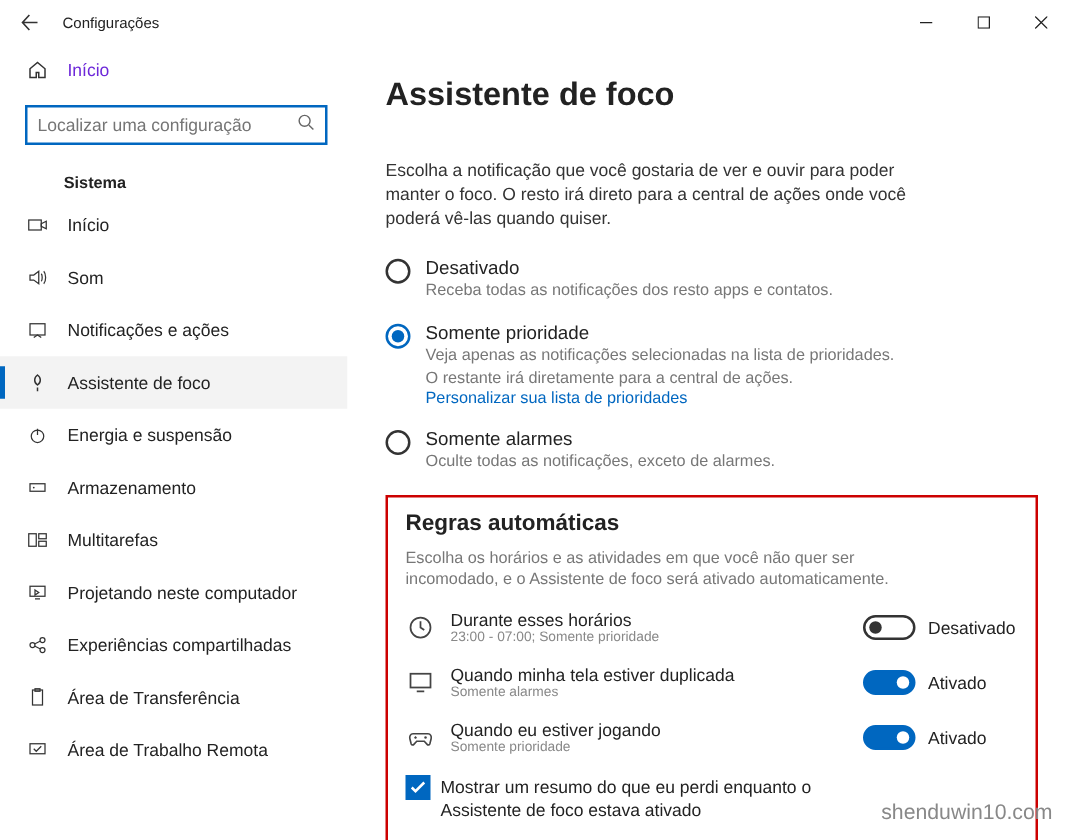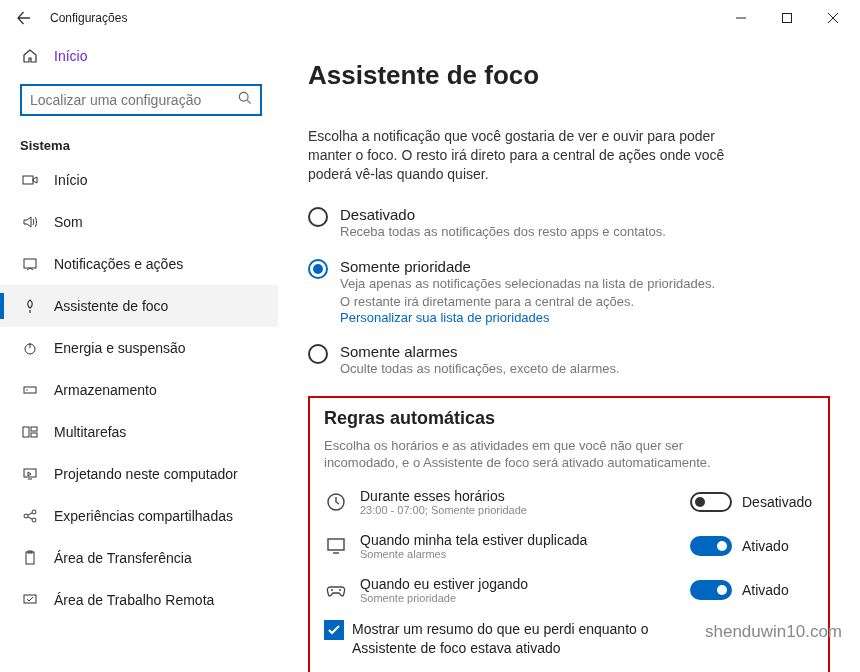--- a/index.html
+++ b/index.html
@@ -14,21 +14,21 @@
 
 
 .content { display:flex; height:calc(672px - 36px); }
 .sidebar { width:278px; padding:0 0 0 0; overflow-y:auto; }
 .home-link { display:flex; align-items:center; height:40px; padding-left:20px; color:#6d28d9; font-size:14px; }
 .home-link .icn { width:20px; display:flex; align-items:center; justify-content:center; margin-right:14px; }
 .search-wrap { padding:8px 20px 12px 20px; }
 .search-box { width:242px; height:32px; border:2px solid #0067c0; background:#fff; display:flex; align-items:center; padding:0 8px; }
 .search-box input { border:none; outline:none; flex:1; font-size:14px; color:#0369a1; background:transparent; }
 .search-box .sicon { color:#666; }
-.section-hdr { font-size:13px; font-weight:600; padding:10px 0 6px 20px; color:#222; }
+.section-hdr { font-size:13px; font-weight:600; padding:10px 0 6px 20px; color:#222;margin-left:31px; }
 .nav-item { display:flex; align-items:center; height:42px; padding-left:20px; font-size:14px; color:#222; position:relative; }
 .nav-item .icn { width:20px; display:flex; align-items:center; justify-content:center; margin-right:14px; }
 .nav-item.selected::before { content:""; position:absolute; left:0; top:8px; bottom:8px; width:4px; background:#0067c0; }
 .nav-item.selected { background:#f3f3f3; }
 
 
 .main { flex:1; padding:24px 30px 0 30px; overflow-y:auto; position:relative; }
 .page-title { font-size:26px; font-weight:600; color:#222; margin-bottom:36px; }
 .intro { font-size:14px; color:#333; max-width:430px; line-height:1.35; margin-bottom:22px; }
 
@@ -53,21 +53,21 @@
 .toggle { width:42px; height:20px; border:2px solid #333; border-radius:10px; position:relative; background:#fff; }
 .toggle::after { content:""; width:10px; height:10px; border-radius:50%; background:#333; position:absolute; top:3px; left:3px; }
 .toggle.on { background:#0067c0; border-color:#0067c0; }
 .toggle.on::after { background:#fff; left:auto; right:3px; }
 .toggle-label { font-size:14px; color:#222; min-width:72px; }
 
 .check-row { display:flex; align-items:flex-start; gap:8px; }
 .checkbox { width:20px; height:20px; background:#0067c0; flex-shrink:0; display:flex; align-items:center; justify-content:center; }
 .check-label { font-size:14px; color:#222; max-width:360px; line-height:1.35; }
 
-.watermark { position:absolute; right:18px; bottom:30px; color:#888; font-size:17px; z-index:5; }
+.watermark { position:absolute; right:18px; bottom:12px; color:#888; font-size:17px; z-index:5; }
 </style>
 </head>
 <body>
 
 <div class="titlebar">
   <div class="back-btn">
     <svg width="16" height="16" viewBox="0 0 16 16">
         <path d="M7.5 2 2 8l5.5 6M2 8h12" stroke="#333" stroke-width="1.3" fill="none"></path>
       </svg>
   </div>

